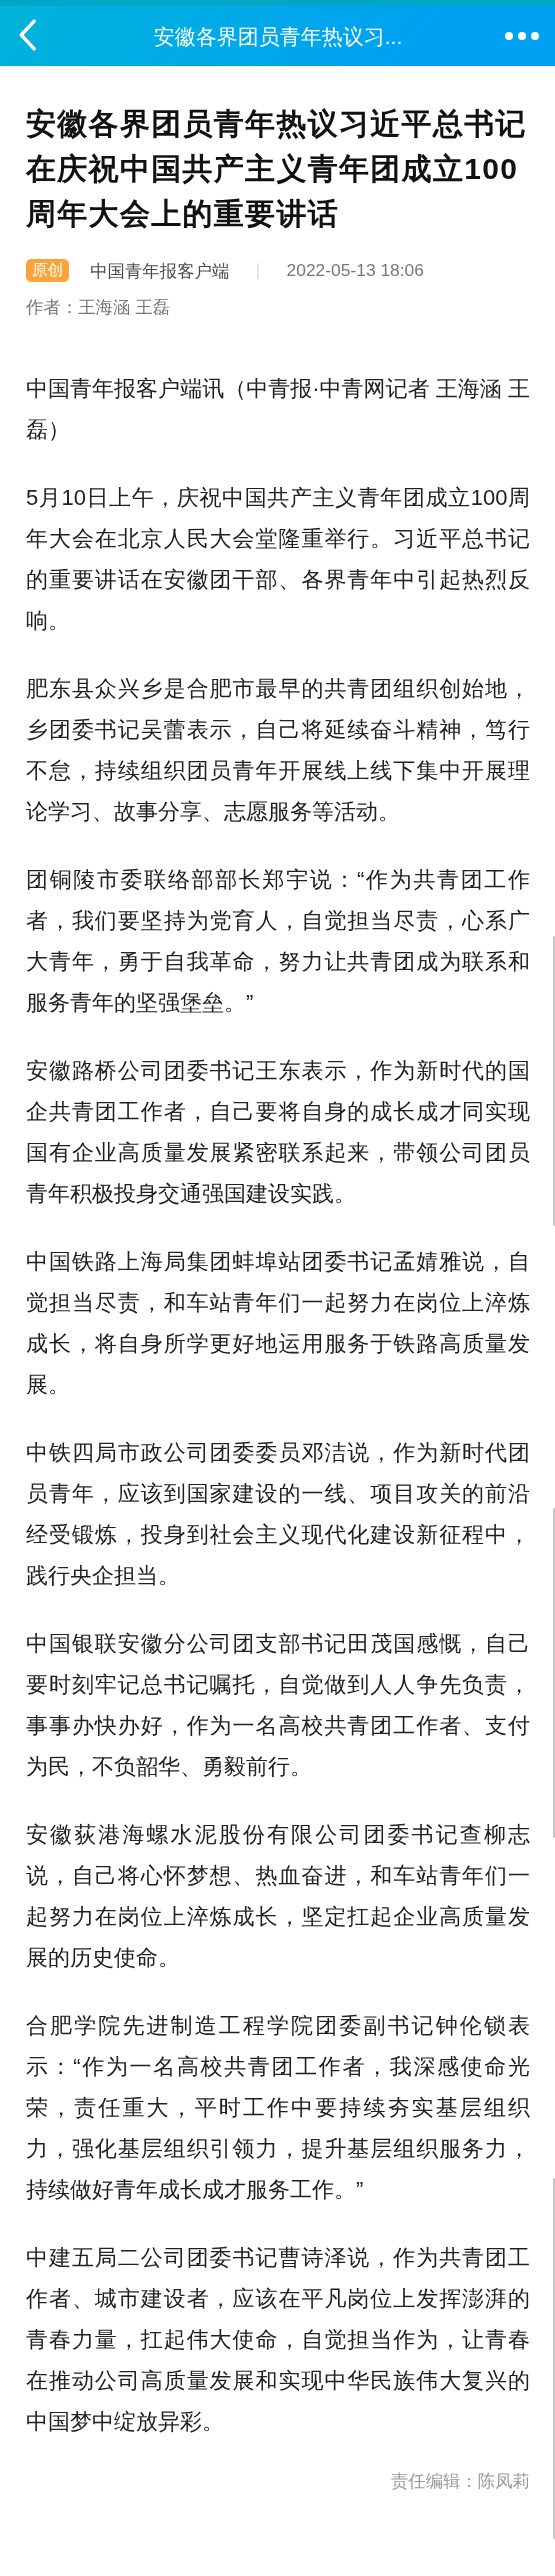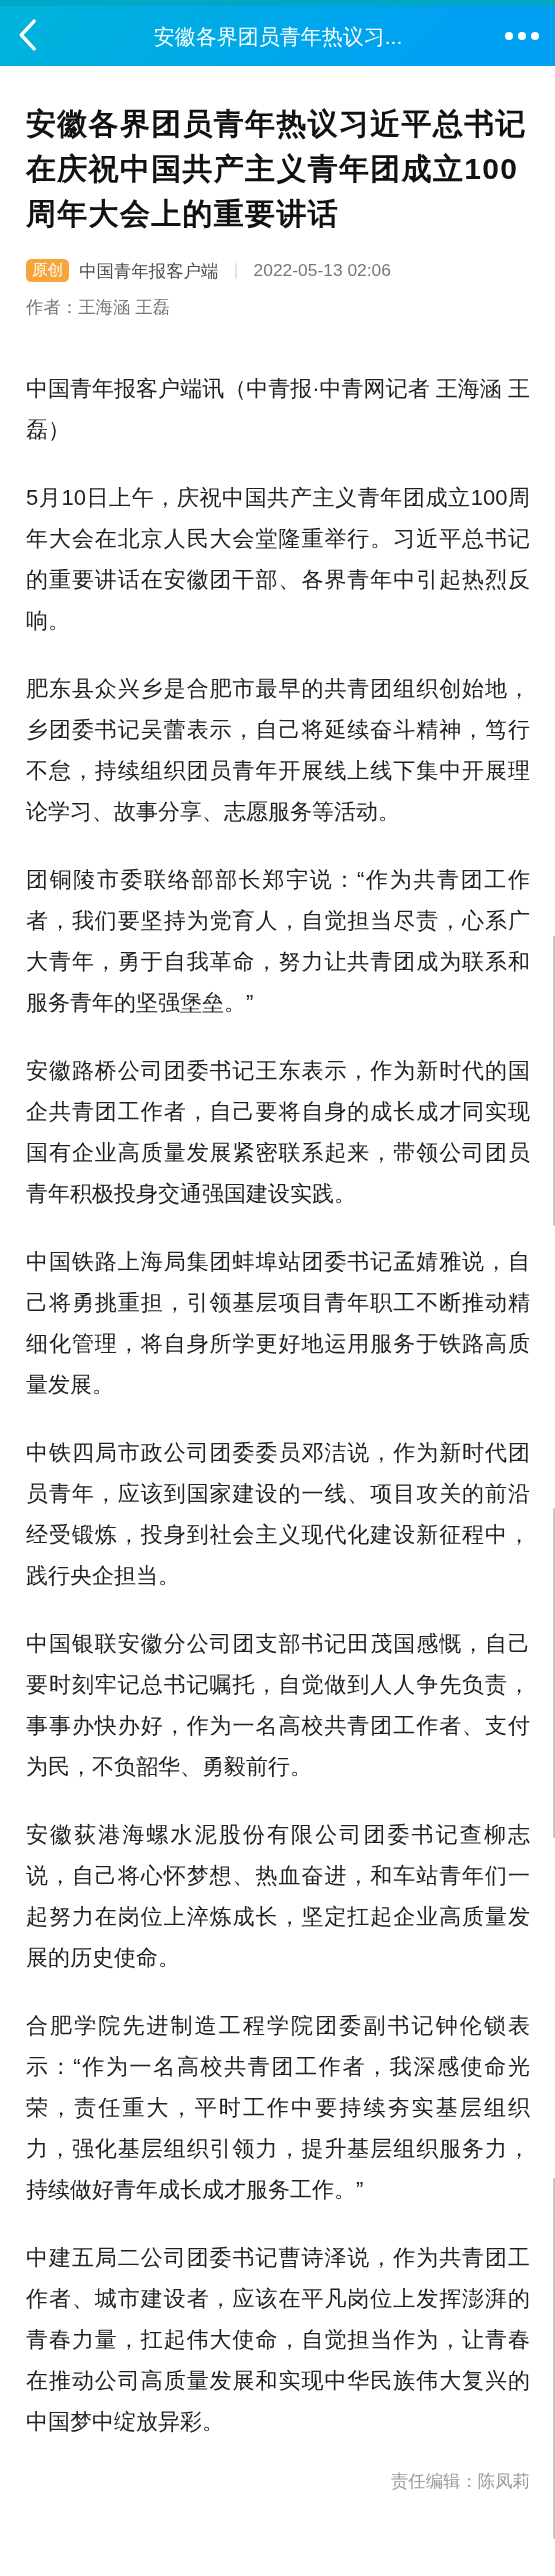--- a/index.html
+++ b/index.html
@@ -68,21 +68,21 @@
     margin:35px 0 22.6px 0;
     font-size:30px;
     line-height:45px;
     font-weight:700;
     color:var(--title-text);
     letter-spacing:1.3px;
   }
   .meta-row{
     display:flex;
     align-items:center;
-    gap:10px;
+    gap:21px;
     font-size:17.4px;
     color:var(--meta-text);
     margin-top:22.6px;
   }
   .origin-badge{
     background:var(--badge);
     color:#ffffff;
     font-size:15.6px;
     line-height:1;
     padding:3.5px 6px 4.3px 6px;
@@ -150,32 +150,32 @@
   </button>
 </header>
 
 <main class="article">
   <h1 class="article-title">安徽各界团员青年热议习近平总书记在庆祝中国共产主义青年团成立100周年大会上的重要讲话</h1>
 
   <div class="meta-row">
     <span class="origin-badge">原创</span>
     <span class="source">中国青年报客户端</span>
     <span class="meta-sep">｜</span>
-    <span class="pub-time">2022-05-13 02:06</span>
+    <span class="pub-time">2022-05-13 18:06</span>
   </div>
 
   <div class="byline">作者：王海涵 王磊</div>
 
   <div class="body-text">
     <p>中国青年报客户端讯（中青报·中青网记者 王海涵 王磊）</p>
     <p>5月10日上午，庆祝中国共产主义青年团成立100周年大会在北京人民大会堂隆重举行。习近平总书记的重要讲话在安徽团干部、各界青年中引起热烈反响。</p>
     <p>肥东县众兴乡是合肥市最早的共青团组织创始地，乡团委书记吴蕾表示，自己将延续奋斗精神，笃行不怠，持续组织团员青年开展线上线下集中开展理论学习、故事分享、志愿服务等活动。</p>
     <p>团铜陵市委联络部部长郑宇说：“作为共青团工作者，我们要坚持为党育人，自觉担当尽责，心系广大青年，勇于自我革命，努力让共青团成为联系和服务青年的坚强堡垒。”</p>
     <p>安徽路桥公司团委书记王东表示，作为新时代的国企共青团工作者，自己要将自身的成长成才同实现国有企业高质量发展紧密联系起来，带领公司团员青年积极投身交通强国建设实践。</p>
-    <p>中国铁路上海局集团蚌埠站团委书记孟婧雅说，自己将勇挑重担，引领基层项目青年职工不断推动精细化管理，将自身所学更好地运用服务于铁路高质量发展。</p>
+    <p>中国铁路上海局集团蚌埠站团委书记孟婧雅说，自觉担当尽责，和车站青年们一起努力在岗位上淬炼成长，将自身所学更好地运用服务于铁路高质量发展。</p>
     <p>中铁四局市政公司团委委员邓洁说，作为新时代团员青年，应该到国家建设的一线、项目攻关的前沿经受锻炼，投身到社会主义现代化建设新征程中，践行央企担当。</p>
     <p>中国银联安徽分公司团支部书记田茂国感慨，自己要时刻牢记总书记嘱托，自觉做到人人争先负责，事事办快办好，作为一名高校共青团工作者、支付为民，不负韶华、勇毅前行。</p>
     <p>安徽荻港海螺水泥股份有限公司团委书记查柳志说，自己将心怀梦想、热血奋进，和车站青年们一起努力在岗位上淬炼成长，坚定扛起企业高质量发展的历史使命。</p>
     <p>合肥学院先进制造工程学院团委副书记钟伦锁表示：“作为一名高校共青团工作者，我深感使命光荣，责任重大，平时工作中要持续夯实基层组织力，强化基层组织引领力，提升基层组织服务力，持续做好青年成长成才服务工作。”</p>
     <p>中建五局二公司团委书记曹诗泽说，作为共青团工作者、城市建设者，应该在平凡岗位上发挥澎湃的青春力量，扛起伟大使命，自觉担当作为，让青春在推动公司高质量发展和实现中华民族伟大复兴的中国梦中绽放异彩。</p>
   </div>
 
   <div class="editor-line">责任编辑：陈凤莉</div>
 </main>
 

